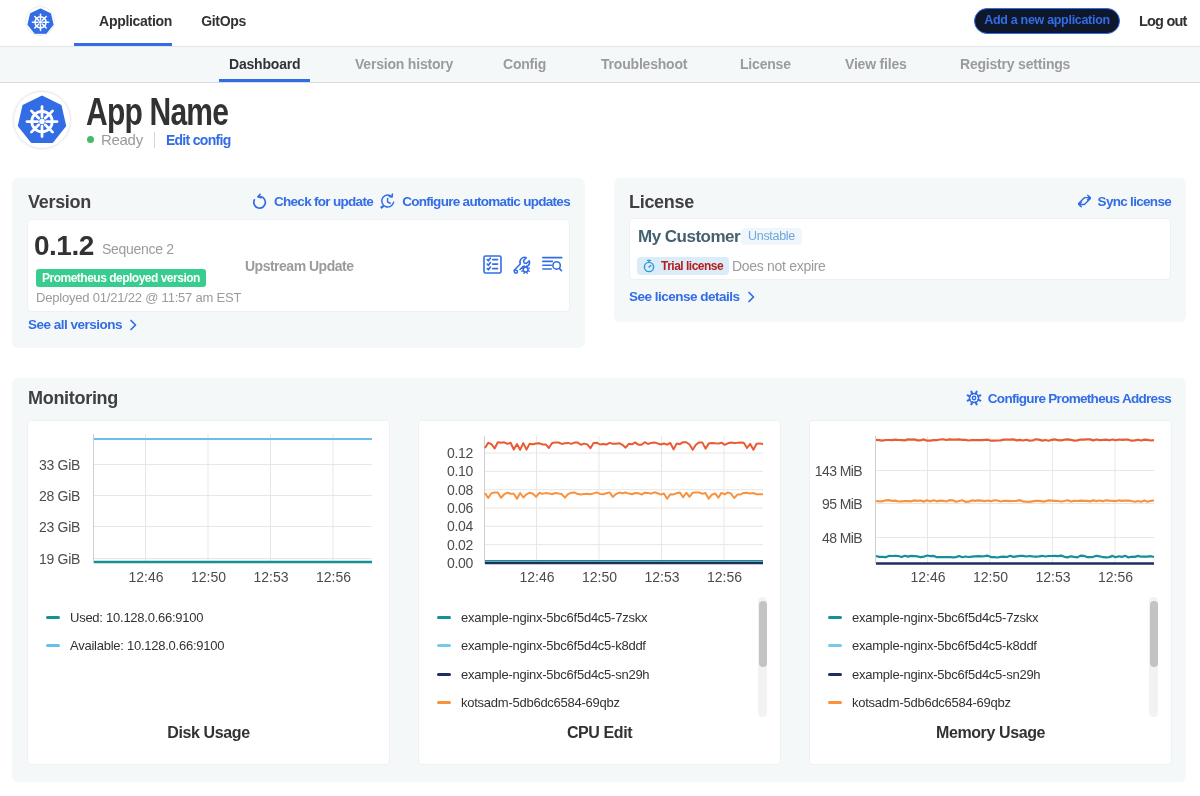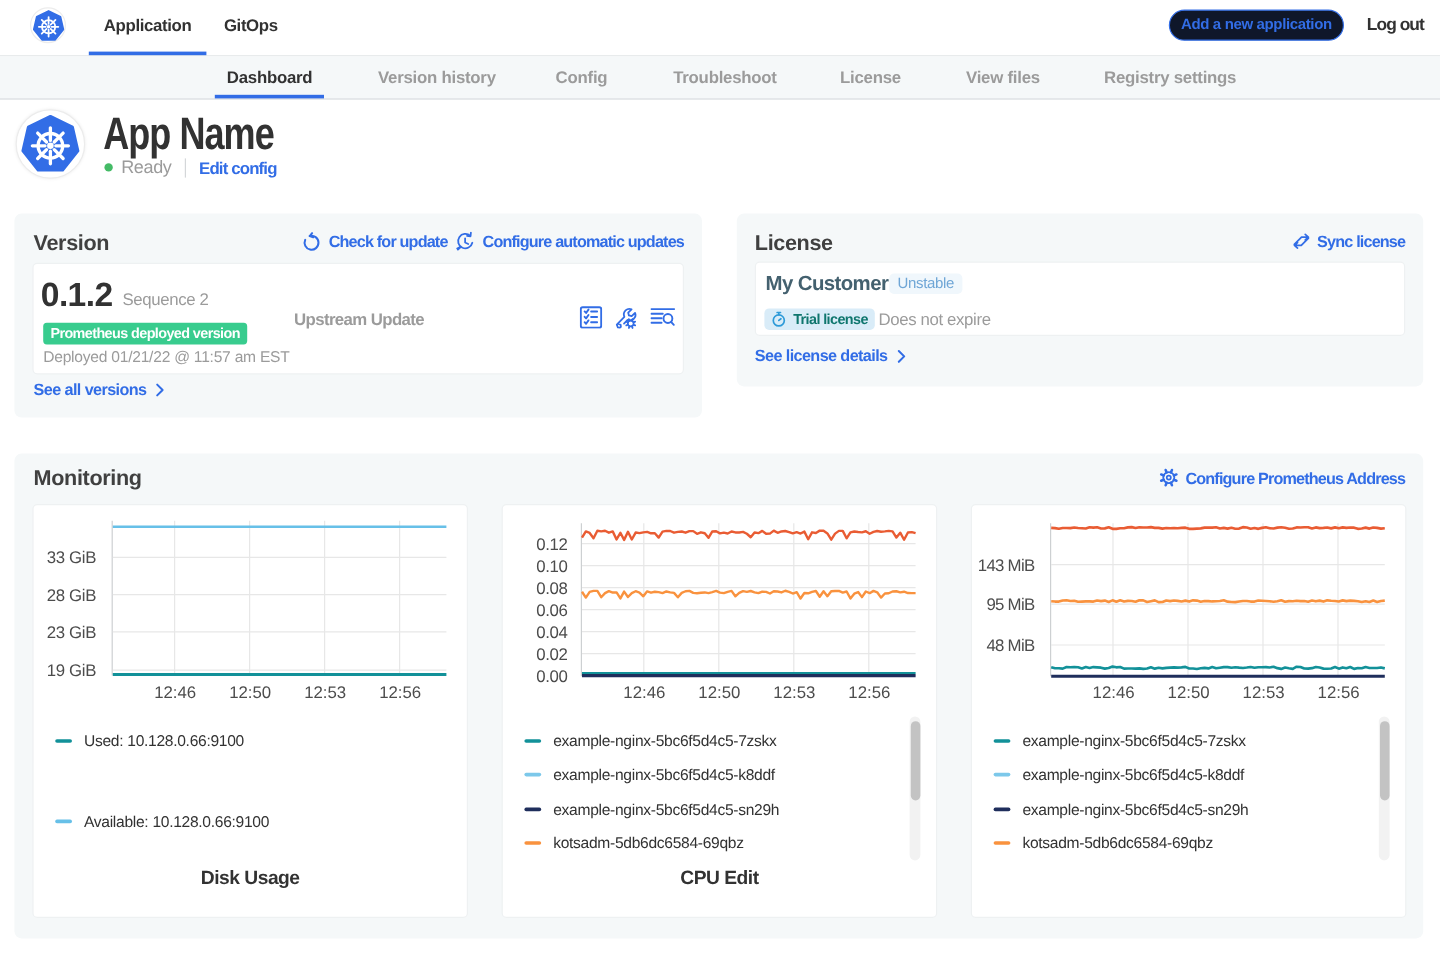--- a/index.html
+++ b/index.html
@@ -5,34 +5,34 @@
 * { margin:0; padding:0; box-sizing:border-box; }
 html,body { width:1200px; height:796px; overflow:hidden; background:#fff;
   font-family:"Liberation Sans", sans-serif; color:#323232; }
 #page { position:relative; width:1200px; height:796px; }
 .abs { position:absolute; }
 .muted { color:#9b9b9b; }
 
 
 #topnav { position:absolute; left:0; top:0; width:1200px; height:47px; background:#fff;
   border-bottom:1px solid #e3e6e8; }
-.navtab { position:absolute; top:0; height:46px; line-height:43px; white-space:nowrap; letter-spacing:-0.3px; text-align:center;
+.navtab { position:absolute; top:0; height:46px; line-height:43px; white-space:nowrap; letter-spacing:-0.3px; text-align:right;
   font-size:14px; font-weight:bold; color:#323232; }
 .navtab.active:after { content:""; position:absolute; left:0; right:0; bottom:0; height:3px; background:#326de6; }
 #logo-circ { position:absolute; left:25px; top:6px; width:30px; height:30px; border-radius:50%;
   background:#fff; border:1px solid #ececec; display:flex; align-items:center; justify-content:center; }
 #add-app { position:absolute; left:974px; top:8px; width:146px; height:26px; border:1.5px solid #326de6;
   border-radius:14px; background:#0f172a; color:#326de6; font-weight:bold; font-size:12.5px; letter-spacing:-0.3px;
   text-align:center; line-height:23px; white-space:nowrap; }
 #logout { position:absolute; left:1139px; top:0; height:46px; line-height:43px; font-size:14.5px; font-weight:bold; letter-spacing:-0.8px; color:#323232; white-space:nowrap; }
 
 
 #subnav { position:absolute; left:0; top:47px; width:1200px; height:36px; background:#f5f8f9;
   border-bottom:1px solid #d9dde0; }
-.stab { position:absolute; top:0; height:35px; line-height:35px; font-size:14px; font-weight:bold; letter-spacing:-0.2px; color:#9b9b9b; white-space:nowrap; }
+.stab { position:absolute; top:0; height:35px; line-height:35px; font-size:14px; font-weight:bold; letter-spacing:-0.2px; color:#9b9b9b; white-space:nowrap;margin-left:40px; }
 .stab.active { color:#323232; }
 .stab.active:after { content:""; position:absolute; left:-10px; right:-10px; bottom:0; height:3px; background:#326de6; }
 
 
 #app-icon { position:absolute; left:13px; top:91px; width:58px; height:58px; border-radius:50%;
   background:#fff; border:1px solid #ececec; display:flex; align-items:center; justify-content:center;
   box-shadow:0 0 3px rgba(0,0,0,0.08); }
 #app-name { position:absolute; left:86px; top:91px; font-size:38px; font-weight:bold; color:#323232; letter-spacing:-1px; transform:scaleX(0.79); transform-origin:left center; white-space:nowrap; }
 #app-status { position:absolute; left:87px; top:131px; height:17px; display:flex; align-items:center; font-size:15px; letter-spacing:-0.3px; white-space:nowrap; }
 #app-status .dot { width:7px; height:7px; border-radius:50%; background:#44bb66; margin-right:7px; }
@@ -54,21 +54,21 @@
   color:#fff; font-size:12px; font-weight:bold; letter-spacing:-0.5px; border-radius:3px; padding:0 6px; white-space:nowrap; }
 #ver-deployed { position:absolute; left:8px; top:70px; font-size:13px; color:#9b9b9b; letter-spacing:-0.2px; white-space:nowrap; }
 #ver-source { position:absolute; left:217px; top:38px; font-size:14px; font-weight:bold; color:#9b9b9b; letter-spacing:-0.5px; white-space:nowrap; }
 .vericons { position:absolute; top:35px; display:flex; gap:10px; }
 
 
 #lic-name { position:absolute; left:8px; top:8px; font-size:17px; font-weight:bold; color:#44616f; letter-spacing:-0.5px; white-space:nowrap; }
 #lic-channel { position:absolute; left:111px; top:9px; height:17px; line-height:16px; background:#f0f7fc;
   border-radius:4px; color:#6fa6d6; font-size:12.5px; letter-spacing:-0.3px; padding:0 7px; white-space:nowrap; }
 #lic-trial { position:absolute; left:7px; top:38px; height:18px; background:#d9ecf8; border-radius:4px;
-  color:#0f766e; font-size:12px; font-weight:bold; letter-spacing:-0.5px; padding:0 6px 0 5px; display:flex; align-items:center; white-space:nowrap; }
+  color:#b91c1c; font-size:12px; font-weight:bold; letter-spacing:-0.5px; padding:0 6px 0 5px; display:flex; align-items:center; white-space:nowrap; }
 #lic-trial svg { margin-right:5px; }
 #lic-expire { position:absolute; left:102px; top:39px; font-size:14px; color:#9b9b9b; letter-spacing:-0.3px; white-space:nowrap; }
 
 
 .chartcard { position:absolute; top:42px; width:363px; height:345px; background:#fff; border:1px solid #eef1f2; border-radius:4px; }
 .legendrow { position:absolute; display:flex; align-items:center; font-size:13px; color:#323232; letter-spacing:-0.25px; white-space:nowrap; }
 .legendrow .dash { width:14px; height:3px; border-radius:1.5px; margin-right:10px; margin-left:18px; }
 .charttitle { position:absolute; left:0; width:100%; top:303px; text-align:center; font-size:16px; font-weight:bold; letter-spacing:-0.4px; color:#323232; }
 .sbtrack { position:absolute; left:339px; top:176px; width:9px; height:120px; background:#f2f2f2; border-radius:4.5px; }
 .sbthumb { position:absolute; left:0.5px; top:4px; width:8px; height:66px; background:#c3c3c3; border-radius:4px; }
@@ -269,21 +269,21 @@
           <text x="52" y="110.5" text-anchor="end" font-size="14" letter-spacing="-0.3" fill="#4c4c4c">23 GiB</text>
           <text x="52" y="142.5" text-anchor="end" font-size="14" letter-spacing="-0.3" fill="#4c4c4c">19 GiB</text>
           <text x="118" y="160.5" text-anchor="middle" font-size="14" fill="#4c4c4c">12:46</text>
           <text x="180.5" y="160.5" text-anchor="middle" font-size="14" fill="#4c4c4c">12:50</text>
           <text x="243" y="160.5" text-anchor="middle" font-size="14" fill="#4c4c4c">12:53</text>
           <text x="305.5" y="160.5" text-anchor="middle" font-size="14" fill="#4c4c4c">12:56</text>
           <line x1="66" y1="18" x2="344" y2="18" stroke="#67c0e8" stroke-width="2"></line>
           <line x1="66" y1="141" x2="344" y2="141" stroke="#129199" stroke-width="2.5"></line>
         </svg>
     <div class="legendrow" style="left:0; top:189px;"><span class="dash" style="background:#129199;"></span>Used: 10.128.0.66:9100</div>
-    <div class="legendrow" style="left:0; top:217px;margin-top:39px;"><span class="dash" style="background:#67c0e8;"></span>Available: 10.128.0.66:9100</div>
+    <div class="legendrow" style="left:0; top:217px;"><span class="dash" style="background:#67c0e8;"></span>Available: 10.128.0.66:9100</div>
     <div class="charttitle">Disk Usage</div>
   </div>
 
   <div class="chartcard" style="left:406px;">
     <svg class="abs" style="left:0;top:0;" width="363" height="175" viewBox="0 0 363 175">
           <line x1="117.5" y1="15" x2="117.5" y2="142.5" stroke="#e7e7e7" stroke-width="1"></line>
           <line x1="180.0" y1="15" x2="180.0" y2="142.5" stroke="#e7e7e7" stroke-width="1"></line>
           <line x1="242.5" y1="15" x2="242.5" y2="142.5" stroke="#e7e7e7" stroke-width="1"></line>
           <line x1="305.0" y1="15" x2="305.0" y2="142.5" stroke="#e7e7e7" stroke-width="1"></line>
           <line x1="65.5" y1="15" x2="65.5" y2="142.5" stroke="#cdd0d2" stroke-width="1"></line>
@@ -342,16 +342,17 @@
           <polyline points="66.0,135.0 69.2,135.9 72.4,135.9 75.6,136.2 78.8,134.9 82.0,135.0 85.2,134.8 88.4,135.0 91.6,136.0 94.8,134.8 98.0,135.6 101.1,134.9 104.3,135.1 107.5,135.4 110.7,136.2 113.9,135.7 117.1,134.5 120.3,135.1 123.5,134.8 126.7,136.2 129.9,136.1 133.1,136.1 136.3,136.2 139.5,136.0 142.7,136.4 145.9,136.1 149.1,135.0 152.3,136.2 155.5,135.5 158.7,136.0 161.9,135.6 165.1,135.4 168.3,135.2 171.4,135.4 174.6,135.1 177.8,134.7 181.0,136.1 184.2,136.1 187.4,136.5 190.6,135.9 193.8,135.6 197.0,136.0 200.2,134.8 203.4,135.9 206.6,135.4 209.8,134.9 213.0,134.9 216.2,135.5 219.4,135.0 222.6,135.4 225.8,135.7 229.0,135.3 232.2,134.8 235.4,135.5 238.6,135.0 241.7,135.0 244.9,134.9 248.1,135.2 251.3,134.6 254.5,135.8 257.7,136.4 260.9,135.3 264.1,135.9 267.3,136.4 270.5,134.6 273.7,134.8 276.9,136.1 280.1,136.2 283.3,135.8 286.5,134.8 289.7,135.3 292.9,136.2 296.1,136.3 299.3,136.1 302.5,134.9 305.7,136.2 308.9,135.2 312.0,135.9 315.2,134.8 318.4,136.4 321.6,135.7 324.8,135.9 328.0,134.9 331.2,135.7 334.4,135.7 337.6,135.7 340.8,135.2 344.0,136.0" fill="none" stroke="#129199" stroke-width="2.2" stroke-linejoin="round"></polyline>
           <line x1="66" y1="142.5" x2="344" y2="142.5" stroke="#1f2e5c" stroke-width="2.4"></line>
         </svg>
     <div class="legendrow" style="left:0; top:189px;"><span class="dash" style="background:#129199;"></span>example-nginx-5bc6f5d4c5-7zskx</div>
     <div class="legendrow" style="left:0; top:217px;"><span class="dash" style="background:#7cc8ea;"></span>example-nginx-5bc6f5d4c5-k8ddf</div>
     <div class="legendrow" style="left:0; top:246px;"><span class="dash" style="background:#1f2e5c;"></span>example-nginx-5bc6f5d4c5-sn29h</div>
     <div class="legendrow" style="left:0; top:274px;"><span class="dash" style="background:#f9923e;"></span>kotsadm-5db6dc6584-69qbz</div>
     <div class="sbtrack">
           <div class="sbthumb"></div>
         </div>
+    <div class="charttitle">Memory Usage</div>
   </div>
 </div>
 
 </div>
 
 </body></html>

